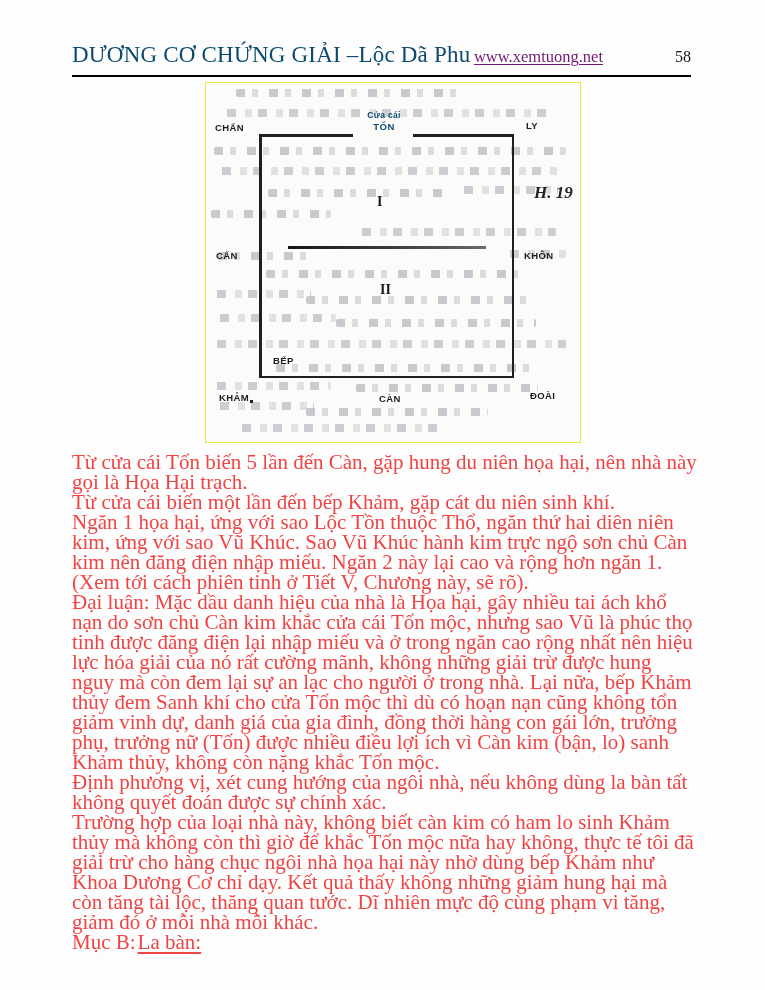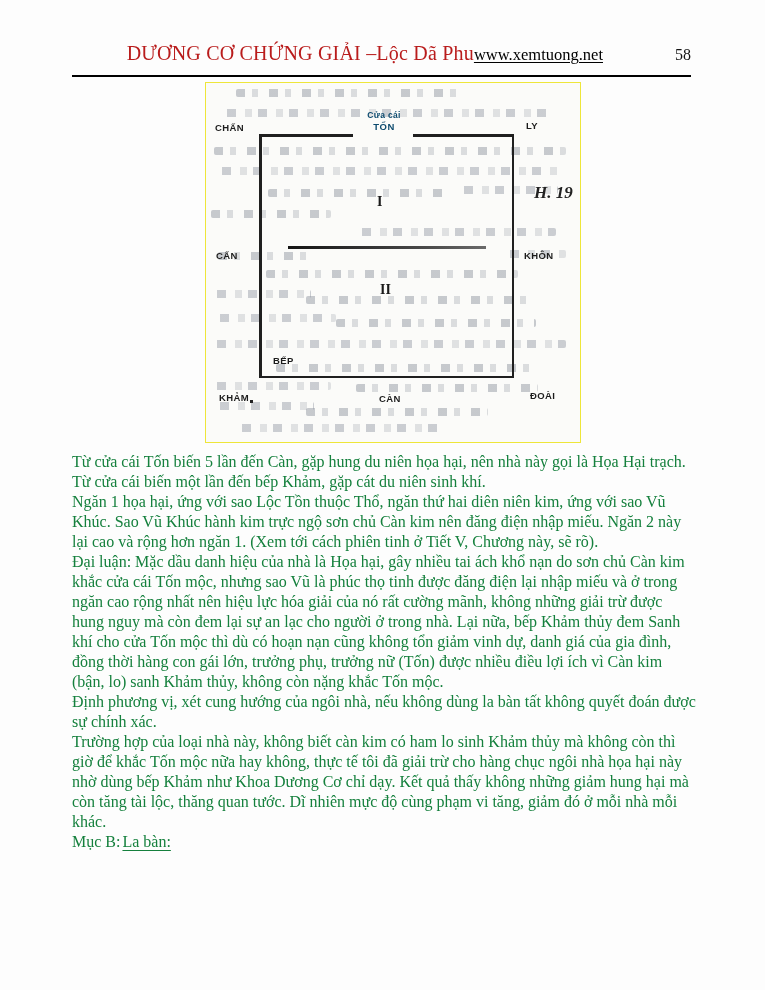--- a/index.html
+++ b/index.html
@@ -1,22 +1,22 @@
 <!DOCTYPE html>
 <html><head>
 <meta charset="utf-8">
 <style>
   html,body{margin:0;padding:0;background:#ffffff;}
   .page{position:relative;width:765px;height:990px;background:#fdfdfd;overflow:hidden;
         font-family:"Liberation Serif",serif;color:#1a1a1a;}
 
   
   .hdr{position:absolute;left:72px;top:42px;width:619px;display:flex;align-items:baseline;}
-  .hdr .title{flex:1;font-size:20px;letter-spacing:.2px;color:#b91c1c;white-space:nowrap;text-align:right;}
-  .hdr .site{font-size:16.5px;color:#000000;text-underline-offset:2px;white-space:nowrap;}
+  .hdr .title{flex:1;font-size:23px;letter-spacing:.2px;color:#0c4a6e;white-space:nowrap;}
+  .hdr .site{font-size:16.5px;color:#701a75;text-underline-offset:2px;white-space:nowrap;}
   .hdr .num{width:88px;text-align:right;font-size:16px;color:#141414;}
   .rule{position:absolute;left:72px;top:75px;width:619px;height:2px;background:#000;}
 
   
   .scan{position:absolute;left:205px;top:82px;width:376px;height:361px;
         background:#fbfbf9;border:1.5px solid #eee63a;box-sizing:border-box;}
   .noise{position:absolute;height:8px;border-radius:2px;filter:blur(.7px);
          background:repeating-linear-gradient(90deg,rgba(125,132,146,.42) 0 9px,rgba(125,132,146,0) 9px 16px,rgba(125,132,146,.26) 16px 22px,rgba(125,132,146,0) 22px 33px);}
   .noise:nth-child(even){background:repeating-linear-gradient(90deg,rgba(125,132,146,0) 0 6px,rgba(125,132,146,.38) 6px 15px,rgba(125,132,146,0) 15px 24px,rgba(125,132,146,.22) 24px 31px);}
 
@@ -37,22 +37,22 @@
   .fig-no{position:absolute;font-family:"Liberation Serif",serif;font-style:italic;
           font-weight:700;font-size:17px;color:#222;}
   .door-cap{position:absolute;left:142px;top:27px;width:72px;text-align:center;
             font-family:"Liberation Sans",sans-serif;font-weight:700;color:#0c4a6e;}
   .door-cap .l1{font-size:8.5px;display:block;letter-spacing:.3px;}
   .door-cap .l2{font-size:9.5px;display:block;letter-spacing:.5px;margin-top:1px;}
   #label-kham::after{content:"";display:inline-block;width:3px;height:3px;background:#222;
                      margin-left:1px;vertical-align:-2px;}
 
   
-  .bodytext{position:absolute;left:72px;top:452px;width:625px;font-size:16px;
-            line-height:20px;color:#15803d;}
+  .bodytext{position:absolute;left:72px;top:452px;width:625px;font-size:21px;
+            line-height:20px;color:#ef4444;}
   .bodytext p{margin:0;}
   .sect strong{font-weight:400;margin-right:2px;}
   .sect .u{text-decoration:underline;text-underline-offset:3px;}
 </style>
 </head>
 <body>
 
 <div class="page">
 
   <div class="hdr">

